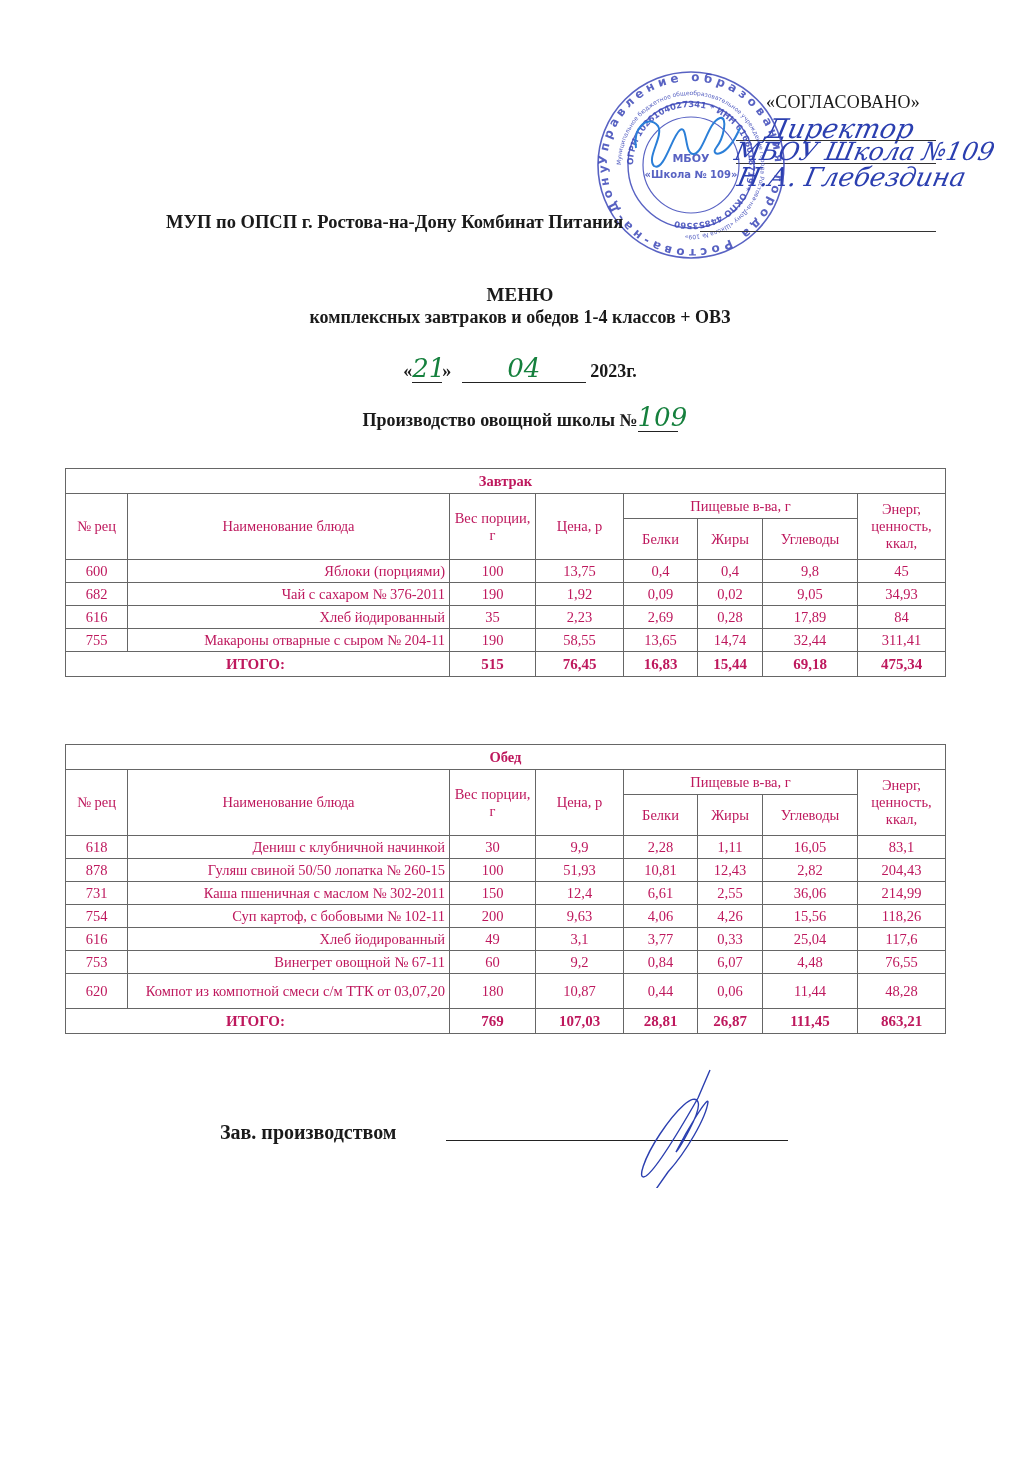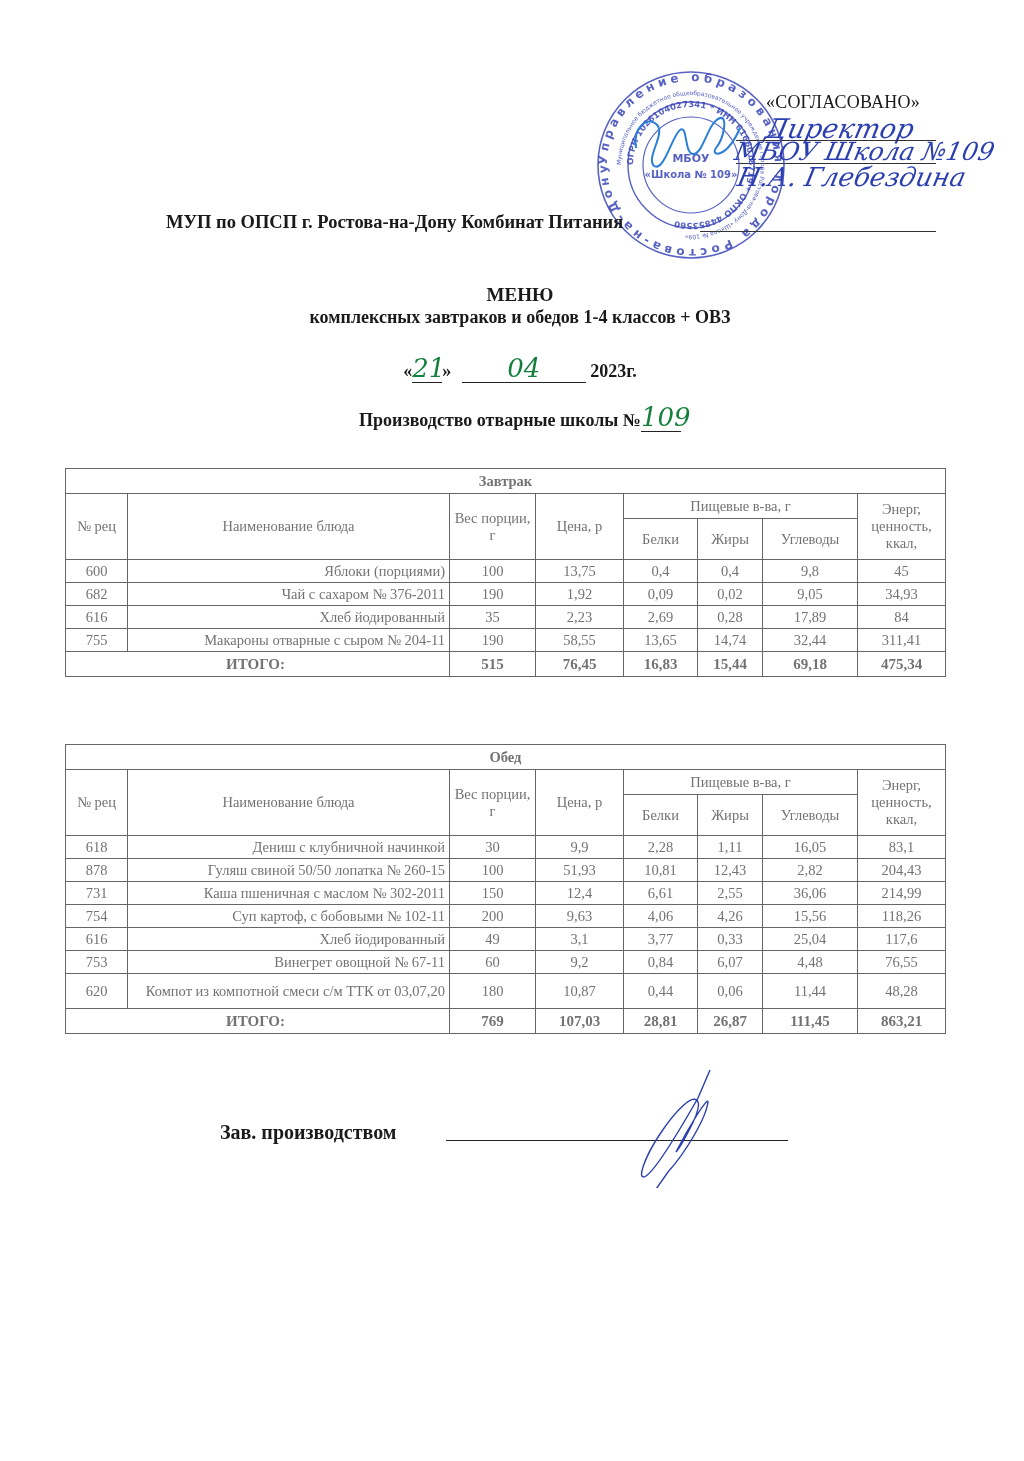--- a/index.html
+++ b/index.html
@@ -28,21 +28,21 @@
   #menu-title { top: 284px; font-size: 19px; font-weight: bold; }
   #menu-subtitle { top: 307px; font-size: 18px; font-weight: bold; }
   #date-line { top: 357px; font-size: 18px; font-weight: bold; }
   #school-line { top: 406px; font-size: 18px; font-weight: bold; }
   .inline-hand { font-family: "DejaVu Serif", serif; font-style: italic; font-weight: normal; color: #15803d; font-size: 26px; }
   .uline { display: inline-block; border-bottom: 1px solid #222; text-align: center; line-height: 22px; }
 
   
   table.menu {
     position: absolute; left: 65px; border-collapse: collapse; table-layout: fixed;
-    font-family: "Liberation Serif", serif; font-size: 14.5px; color: #737373;
+    font-family: "Liberation Serif", serif; font-size: 14.5px; color: #be185d;
   }
   table.menu td {
     border: 1px solid #666; padding: 0 4px; text-align: center; vertical-align: middle;
     line-height: 18px; height: 22px;
   }
   table.menu td.name { text-align: right; }
   table.menu td.section { font-weight: bold; height: 24px; }
   table.menu td.hdr { font-size: 14.5px; line-height: 17px; }
   table.menu tr.total td { font-weight: bold; font-size: 15px; height: 24px; text-align: center; }
   table.menu td.total-label { text-align: right; padding-right: 8px; }
@@ -99,21 +99,21 @@
 <div class="abs center" id="menu-title">МЕНЮ</div>
 <div class="abs center" id="menu-subtitle">комплексных завтраков и обедов 1-4 классов + ОВЗ</div>
 
 <div class="abs center" id="date-line">
   <span>«</span><span class="uline" style="width:30px;"><span class="inline-hand">21</span></span><span>»</span>
   <span class="uline" style="width:124px;margin-left:6px;"><span class="inline-hand">04</span></span>
   <span>2023г.</span>
 </div>
 
 <div class="abs center" id="school-line">
-  <span>Производство отварные школы №</span><span class="uline" style="width:40px;"><span class="inline-hand">109</span></span>
+  <span>Производство овощной школы №</span><span class="uline" style="width:40px;"><span class="inline-hand">109</span></span>
 </div>
 
 <table class="menu" id="breakfast-table">
   <colgroup>
     <col style="width:62px">
       <col style="width:322px">
       <col style="width:86px">
       <col style="width:88px">
     <col style="width:74px">
       <col style="width:65px">

